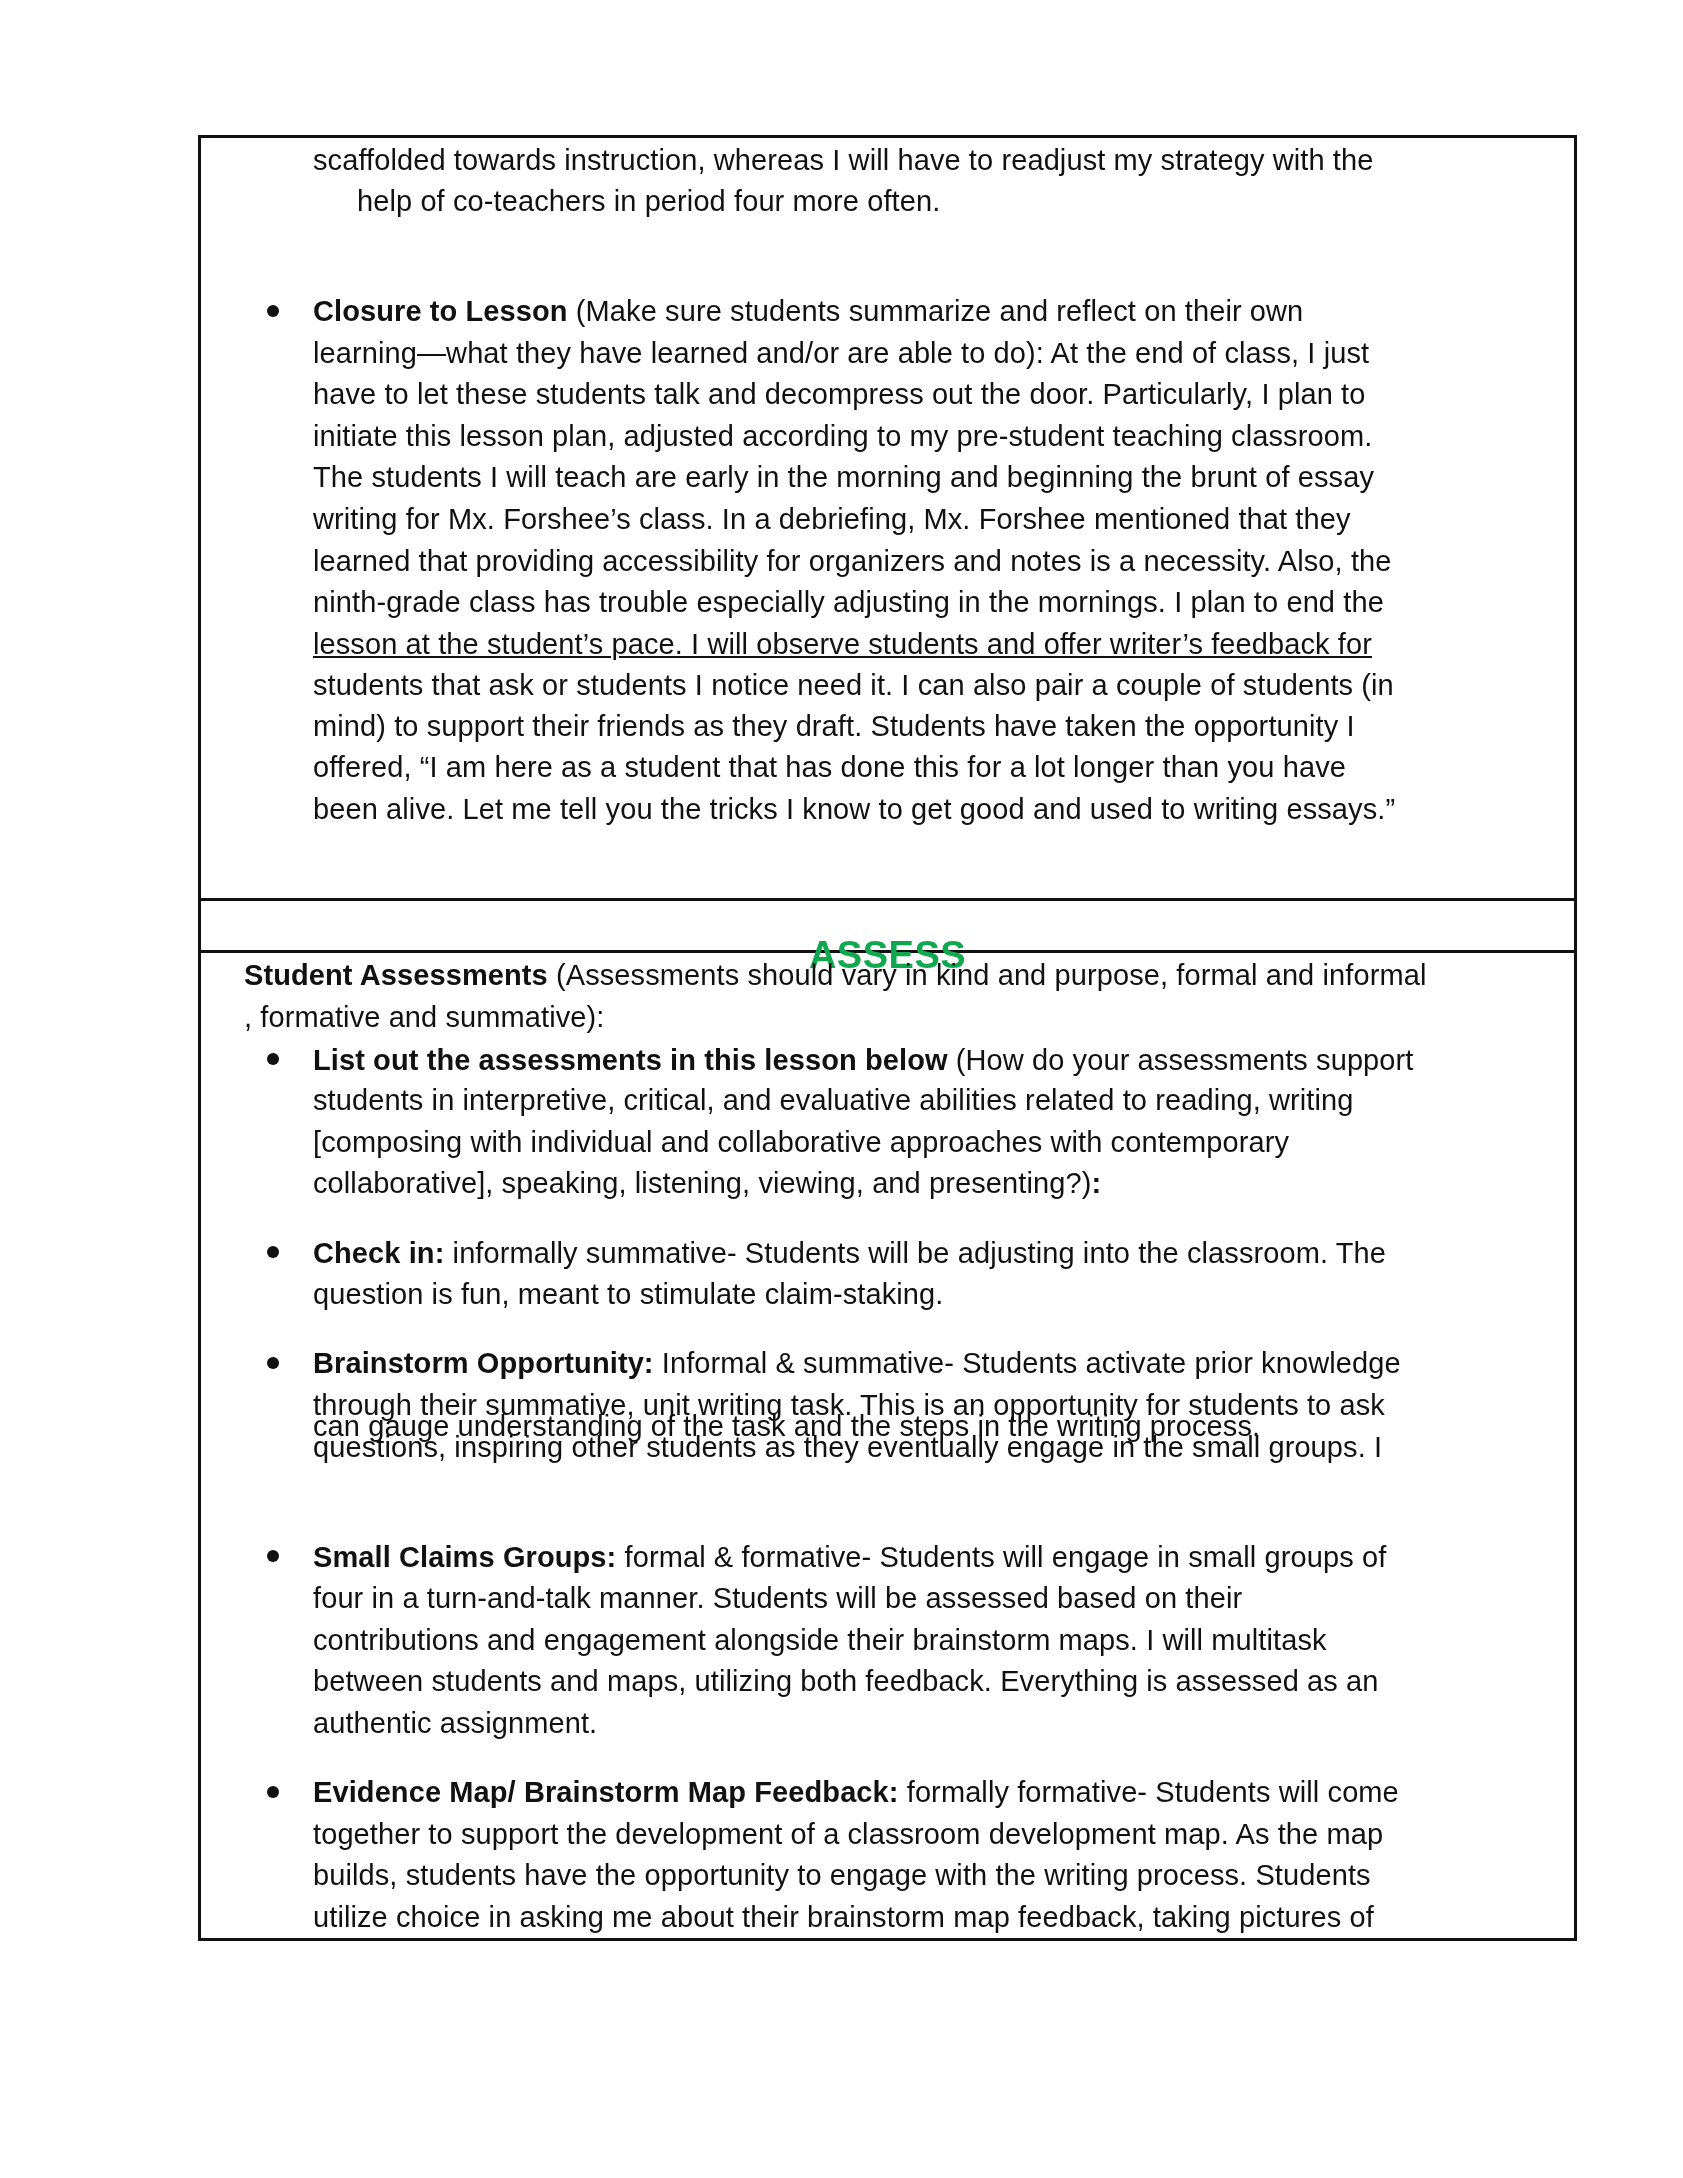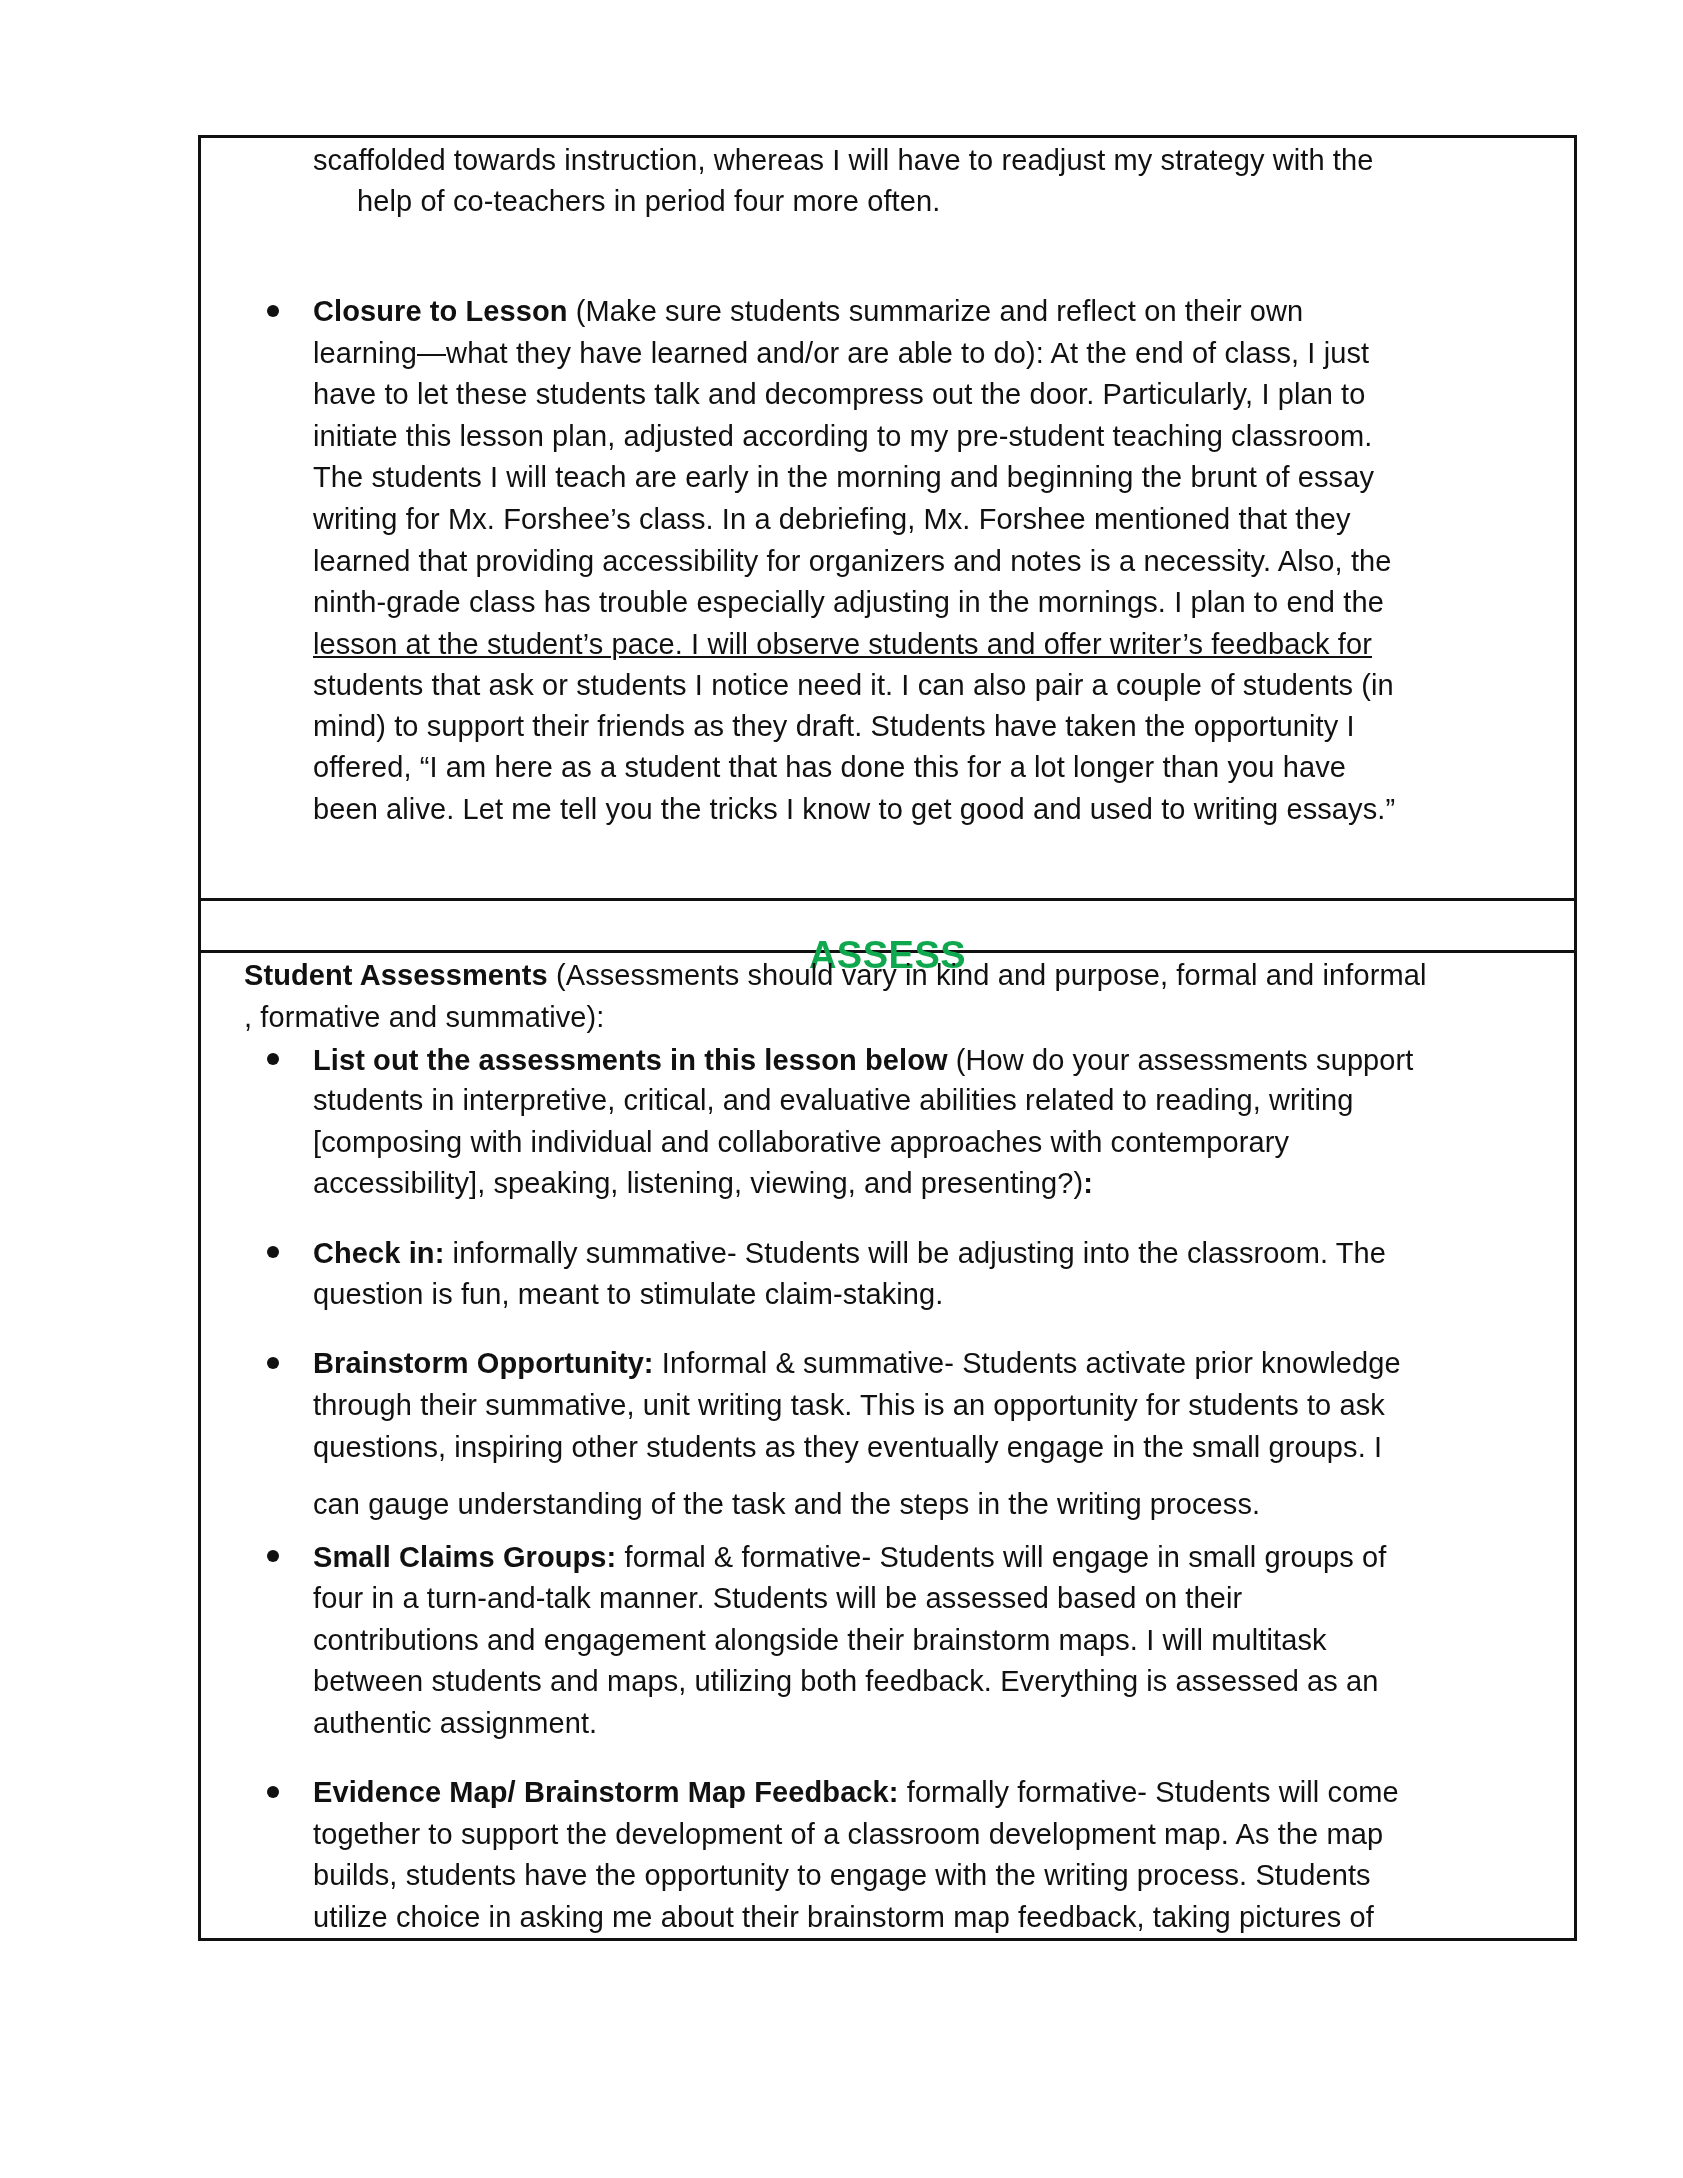--- a/index.html
+++ b/index.html
@@ -54,36 +54,36 @@
 
 <div class="bullet" style="top:1053px;"></div>
 <div class="line t" style="top:1039px;">
   <span class="b">List out the assessments in this lesson below</span><span> (How do your assessments support</span>
 </div>
 <div class="line t" style="top:1079px;">students in interpretive, critical, and evaluative abilities related to reading, writing</div>
 <div class="line t" style="top:1121px;">
   <span>[</span><span class="i">composing with individual and collaborative approaches with contemporary</span>
 </div>
 <div class="line t" style="top:1162px;">
-  <span class="i">accessibility</span><span>], speaking, listening, viewing, and presenting?)</span><span class="b">:</span>
+  <span class="i">collaborative</span><span>], speaking, listening, viewing, and presenting?)</span><span class="b">:</span>
 </div>
 
 <div class="bullet" style="top:1246px;"></div>
 <div class="line t" style="top:1232px;">
   <span class="b">Check in:</span><span> informally summative- Students will be adjusting into the classroom. The</span>
 </div>
 <div class="line t" style="top:1273px;">question is fun, meant to stimulate claim-staking.</div>
 
 <div class="bullet" style="top:1357px;"></div>
 <div class="line t" style="top:1342px;">
   <span class="b">Brainstorm Opportunity:</span><span> Informal &amp; summative- Students activate prior knowledge</span>
 </div>
 <div class="line t" style="top:1384px;">through their summative, unit writing task. This is an opportunity for students to ask</div>
 <div class="line t" style="top:1426px;">questions, inspiring other students as they eventually engage in the small groups. I</div>
-<div class="line t" style="top:1483px;">can gauge understanding of the task and the steps in the writing process.</div>
+<div class="line t" style="top:1405px;">can gauge understanding of the task and the steps in the writing process.</div>
 
 <div class="bullet" style="top:1550px;"></div>
 <div class="line t" style="top:1536px;">
   <span class="b">Small Claims Groups:</span><span> formal &amp; formative- Students will engage in small groups of</span>
 </div>
 <div class="line t" style="top:1577px;">four in a turn-and-talk manner. Students will be assessed based on their</div>
 <div class="line t" style="top:1619px;">contributions and engagement alongside their brainstorm maps. I will multitask</div>
 <div class="line t" style="top:1660px;">between students and maps, utilizing both feedback. Everything is assessed as an</div>
 <div class="line t" style="top:1702px;">authentic assignment.</div>
 

